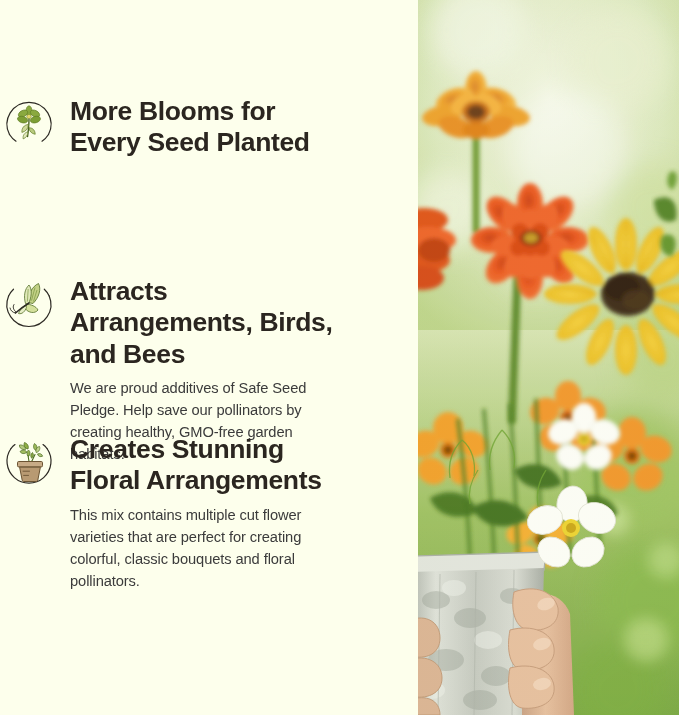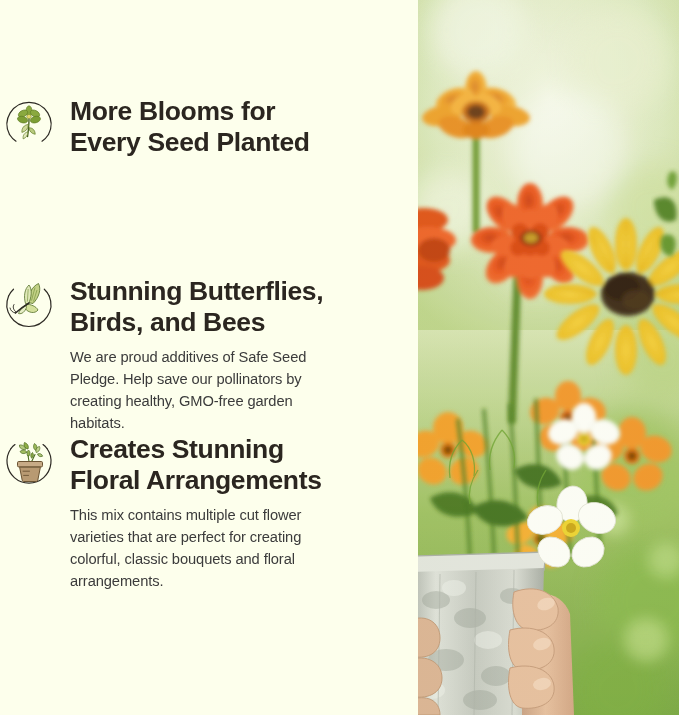--- a/index.html
+++ b/index.html
@@ -147,21 +147,21 @@
           <path d="M24.5 28.0 C28.5 28.5 34.0 30.0 36.0 34.0 C33.0 38.0 26.5 37.0 23.0 32.5 Z" fill="#d4e09b" stroke="#54702a" stroke-width="0.8" stroke-linejoin="round"></path>
           <path d="M23.5 29.0 C20.5 31.5 17.5 34.5 16.5 37.5 C20.0 38.5 23.0 35.5 24.5 31.5 Z" fill="#e7eec6" stroke="#54702a" stroke-width="0.8" stroke-linejoin="round"></path>
 
           <path d="M13.5 37.0 C18.0 33.0 23.0 29.5 27.0 27.0" fill="none" stroke="#2d2a24" stroke-width="1.5" stroke-linecap="round"></path>
 
           <path d="M14.0 36.0 C11.0 33.5 10.5 30.5 12.0 28.5" fill="none" stroke="#2d2a24" stroke-width="0.9" stroke-linecap="round"></path>
           <path d="M13.5 37.0 C10.5 36.5 8.5 34.5 8.0 32.0" fill="none" stroke="#2d2a24" stroke-width="0.9" stroke-linecap="round"></path>
         </svg>
       </div>
       <div class="feature-body">
-        <h2 class="feature-title">Stunning Butterflies, Birds, and Bees</h2>
+        <h2 class="feature-title">Attracts Arrangements, Birds, and Bees</h2>
         <p class="feature-desc">We are proud additives of Safe Seed Pledge. Help save our pollinators by creating healthy, GMO-free garden habitats.</p>
       </div>
     </div>
 
     <div class="feature feature-3">
       <div class="feature-icon-wrap">
         <svg viewBox="0 0 54 54" xmlns="http://www.w3.org/2000/svg">
 
           <path d="M9.0 14.5 A22 22 0 1 0 45.0 14.5" fill="none" stroke="#2d2a24" stroke-width="1.2" stroke-linecap="round"></path>
           <path d="M9.0 14.5 A22 22 0 0 1 13.0 10.6" fill="none" stroke="#2d2a24" stroke-width="1.2" stroke-linecap="round"></path>
@@ -182,21 +182,21 @@
 
           <rect x="15.5" y="27.5" width="25" height="5.4" rx="1.2" fill="#c7ab86" stroke="#6b5433" stroke-width="1.0"></rect>
 
           <path d="M17.6 33.2 L38.4 33.2 L35.8 46.2 C35.7 47.0 35.1 47.5 34.3 47.5 L21.7 47.5 C20.9 47.5 20.3 47.0 20.2 46.2 Z" fill="#b89a72" stroke="#6b5433" stroke-width="1.0" stroke-linejoin="round"></path>
 
           <path d="M21.0 37.2 L27.5 37.2 M21.6 41.4 L26.5 41.4" fill="none" stroke="#6b5433" stroke-width="0.9" stroke-linecap="round"></path>
         </svg>
       </div>
       <div class="feature-body">
         <h2 class="feature-title">Creates Stunning Floral Arrangements</h2>
-        <p class="feature-desc">This mix contains multiple cut flower varieties that are perfect for creating colorful, classic bouquets and floral arrangements.</p>
+        <p class="feature-desc">This mix contains multiple cut flower varieties that are perfect for creating colorful, classic bouquets and floral pollinators.</p>
       </div>
     </div>
 
   </div>
 
   <div class="photo">
     <svg viewBox="0 0 261 715" xmlns="http://www.w3.org/2000/svg" preserveAspectRatio="none">
       <defs>
         <radialGradient id="bk1" cx="50%" cy="30%" r="80%">
           <stop offset="0%" stop-color="#f4f7e4"></stop>

